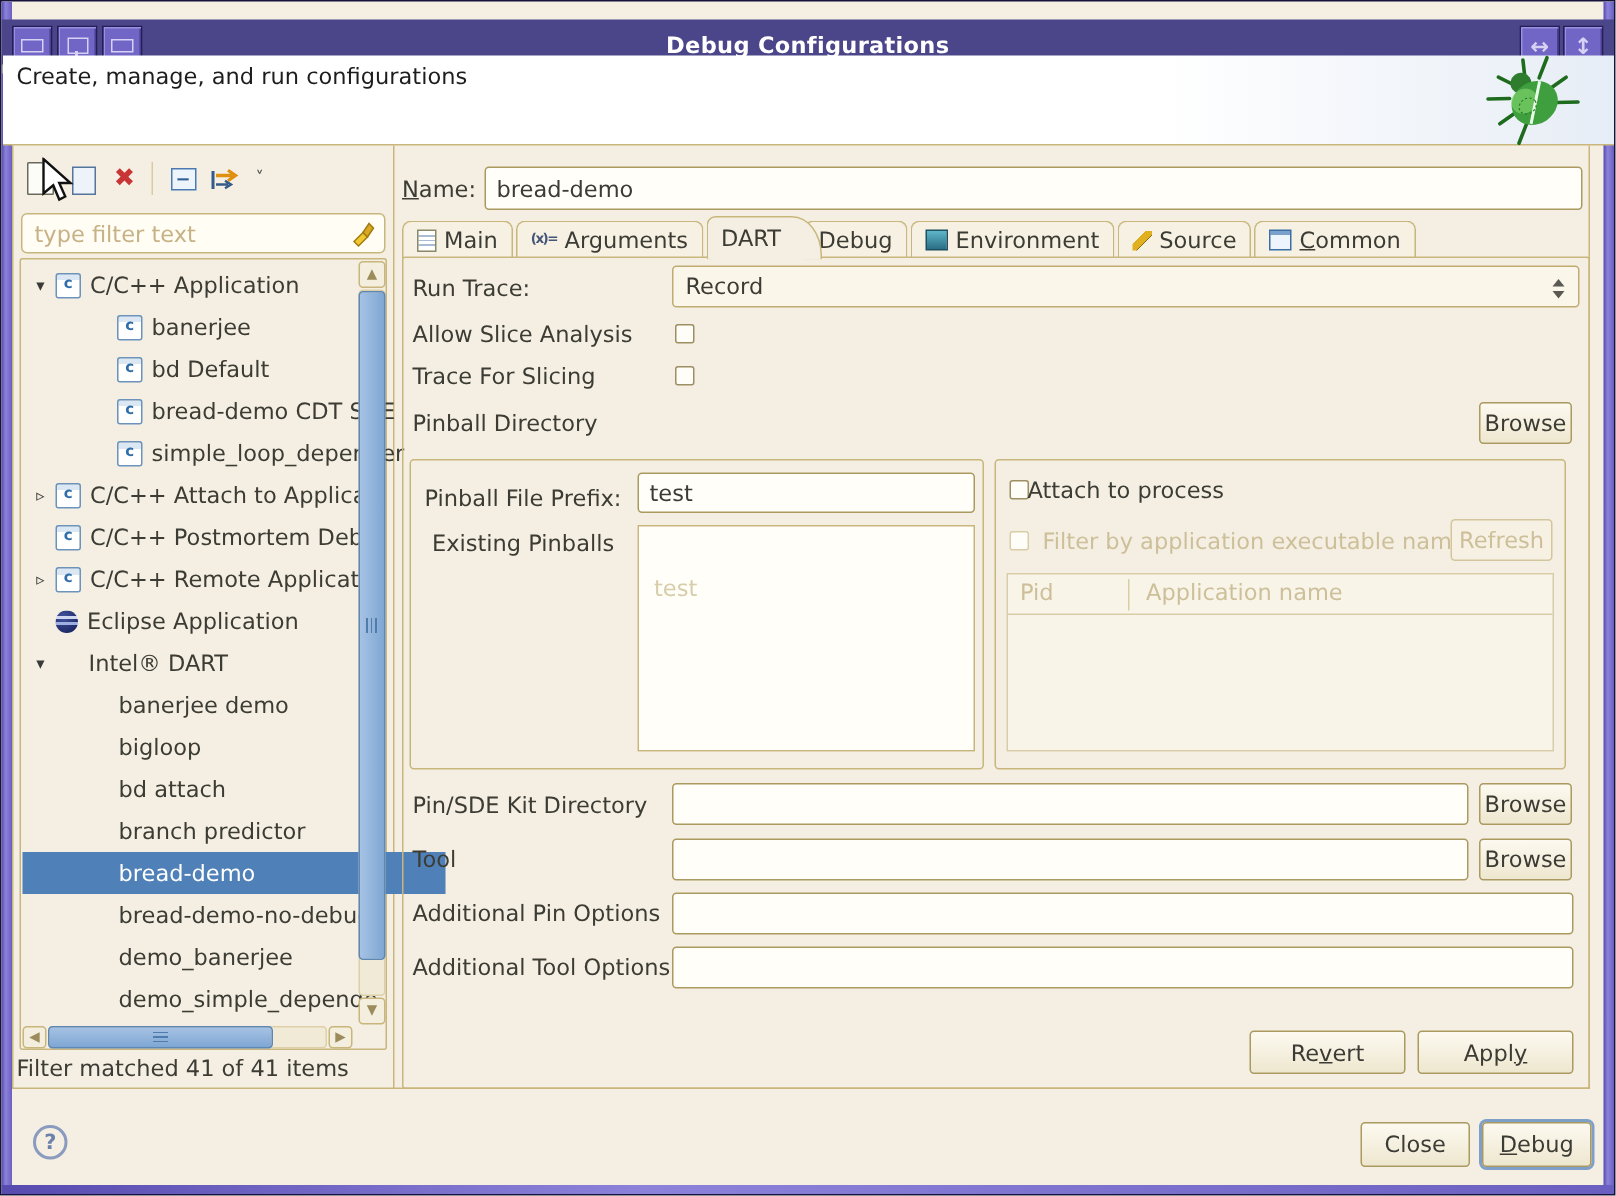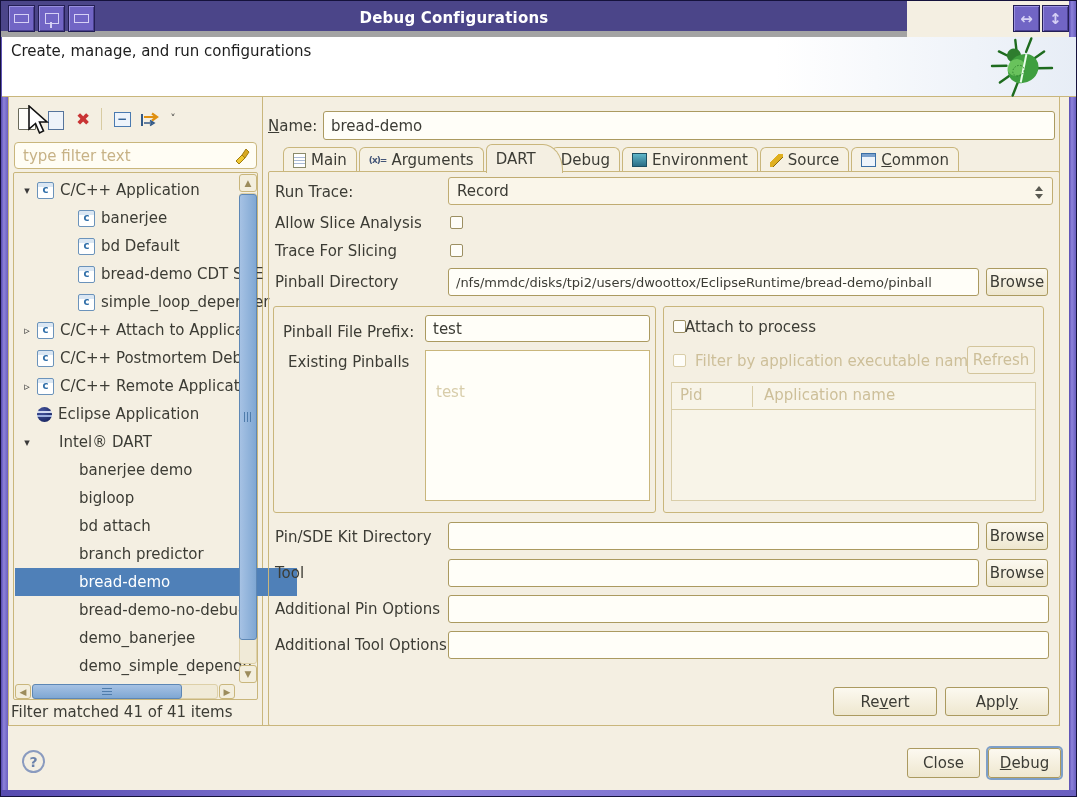--- a/index.html
+++ b/index.html
@@ -6,21 +6,21 @@
     --cream:#f4efe2; --field:#fffef8; --tan:#c9b67c; --tan-dark:#ab9a60;
     --ink:#3c3c35; --dis:#cdbf99; --sel:#4f80b8; --title:#4b4589; --frame:#7f74cf;
   }
   html,body{margin:0;padding:0;background:#9aa0a8;font-family:"DejaVu Sans","Liberation Sans",sans-serif;}
   .window{position:relative;width:1077px;height:797px;background:var(--cream);
     border:1px solid #15123c;box-sizing:border-box;overflow:hidden;color:var(--ink);}
   .abs{position:absolute;box-sizing:border-box;}
 
   
   .frame-strip{background:linear-gradient(90deg,#574bb0,#8d82da 40%,#6a5fc0);}
-  .titlebar{left:0;top:0;width:906px;height:36px;background:var(--title);border-bottom:6px solid #a3a3a3;}
+  .titlebar{left:0;top:12px;width:1075px;height:36px;background:var(--title);border-bottom:6px solid #a3a3a3;}
   .tb-title{top:8px;left:0;width:100%;text-align:center;color:#fff;font-size:15px;font-weight:bold;letter-spacing:.2px;}
   .tb-btn{top:4px;width:27px;height:27px;background:linear-gradient(135deg,#8c81dd,#6densehere);background:#7165c5;
     border:1px solid #241f55;box-shadow:inset 1px 1px 0 #9a90e0, inset -1px -1px 0 #4a4090;
     display:flex;align-items:center;justify-content:center;color:#d6d1f5;font-size:15px;font-weight:bold;cursor:default;}
   .glyph-bar{width:13px;height:7px;border:1px solid #d6d1f5;}
   .glyph-pin{width:12px;height:9px;border:1px solid #d6d1f5;position:relative;}
   .glyph-pin::after{content:"";position:absolute;left:4px;top:8px;width:2px;height:6px;background:#d6d1f5;}
 
   
   .banner{left:1px;top:36px;width:1074px;height:60px;background:linear-gradient(90deg,#ffffff 72%,#e7edf6 100%);
@@ -295,21 +295,21 @@
     <div class="abs sb-btn" style="left:205px;top:511px;width:16px;height:15px;">▶</div>
   </div>
 
   <div class="abs status-text" style="left:10px;top:702px;">Filter matched 41 of 41 items</div>
 
   <div class="abs label" style="left:267px;top:116px;"><u>N</u>ame:</div>
   <div class="abs field" style="left:322px;top:110px;width:732px;height:29px;">
     <input value="bread-demo" style="">
   </div>
 
-  <div class="abs tab-bar" id="tab-bar" style="left:282px;top:144px;height:27px;">
+  <div class="abs tab-bar" id="tab-bar" style="left:267px;top:144px;height:27px;">
       <div class="tab">
         <span class="tab-icon icon-file"></span>
         <span class="tab-label">Main</span>
       </div>
       <div class="tab">
         <span class="tab-icon icon-arguments">(x)=</span>
         <span class="tab-label">Arguments</span>
       </div>
       <div class="tab selected">
         <span class="tab-label">DART</span>
@@ -338,23 +338,20 @@
     <span class="combo-text">Record</span>
     <span class="spin"></span>
   </div>
 
   <div class="abs label" style="left:274px;top:213px;">Allow Slice Analysis</div>
   <div class="abs checkbox" style="left:449px;top:215px;"></div>
   <div class="abs label" style="left:274px;top:241px;">Trace For Slicing</div>
   <div class="abs checkbox" style="left:449px;top:243px;"></div>
 
   <div class="abs label" style="left:274px;top:272px;">Pinball Directory</div>
-  <div class="abs field small" style="left:447px;top:267px;width:531px;height:28px;">
-    <input value="/nfs/mmdc/disks/tpi2/users/dwoottox/EclipseRuntime/bread-demo/pinball" style="">
-  </div>
   <div class="abs btn" style="left:985px;top:267px;width:62px;height:28px;">Browse</div>
 
   <div class="abs group" style="left:272px;top:305px;width:383px;height:207px;"></div>
   <div class="abs label" style="left:282px;top:322px;">Pinball File Prefix:</div>
   <div class="abs field" style="left:424px;top:314px;width:225px;height:27px;">
     <input value="test" style="">
   </div>
   <div class="abs label" style="left:287px;top:352px;">Existing Pinballs</div>
   <div class="abs listbox" style="left:424px;top:349px;width:225px;height:151px;padding-top:28px;" id="existing-list">
       <div class="list-item">test</div>

